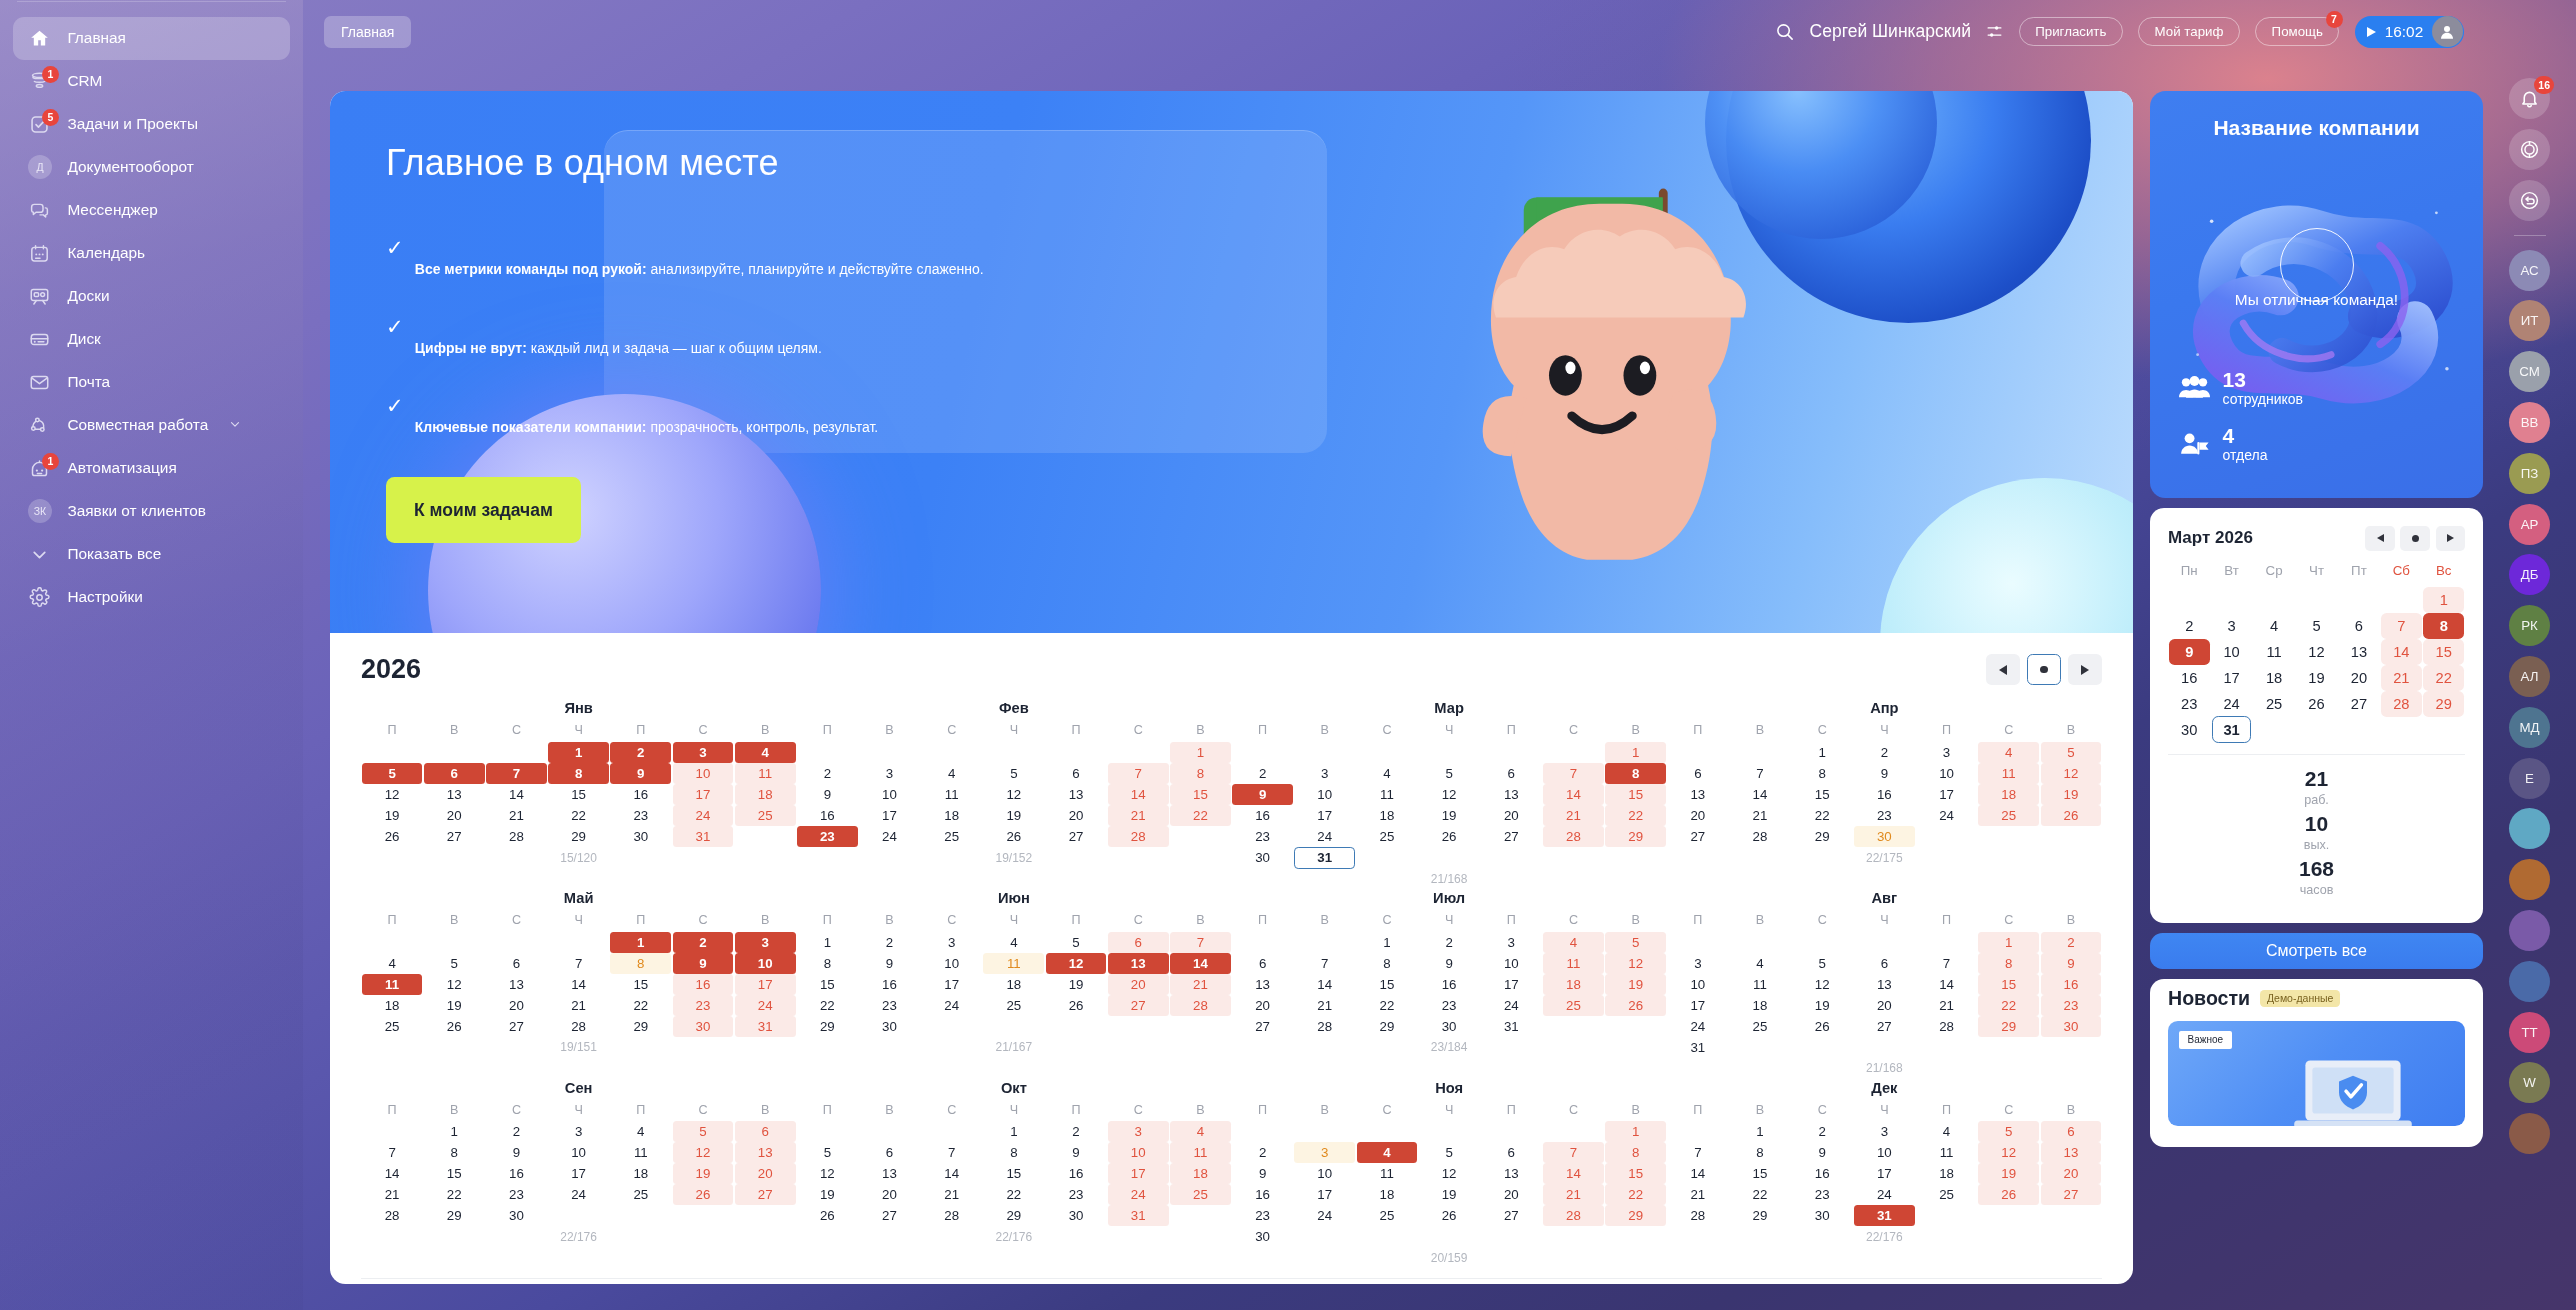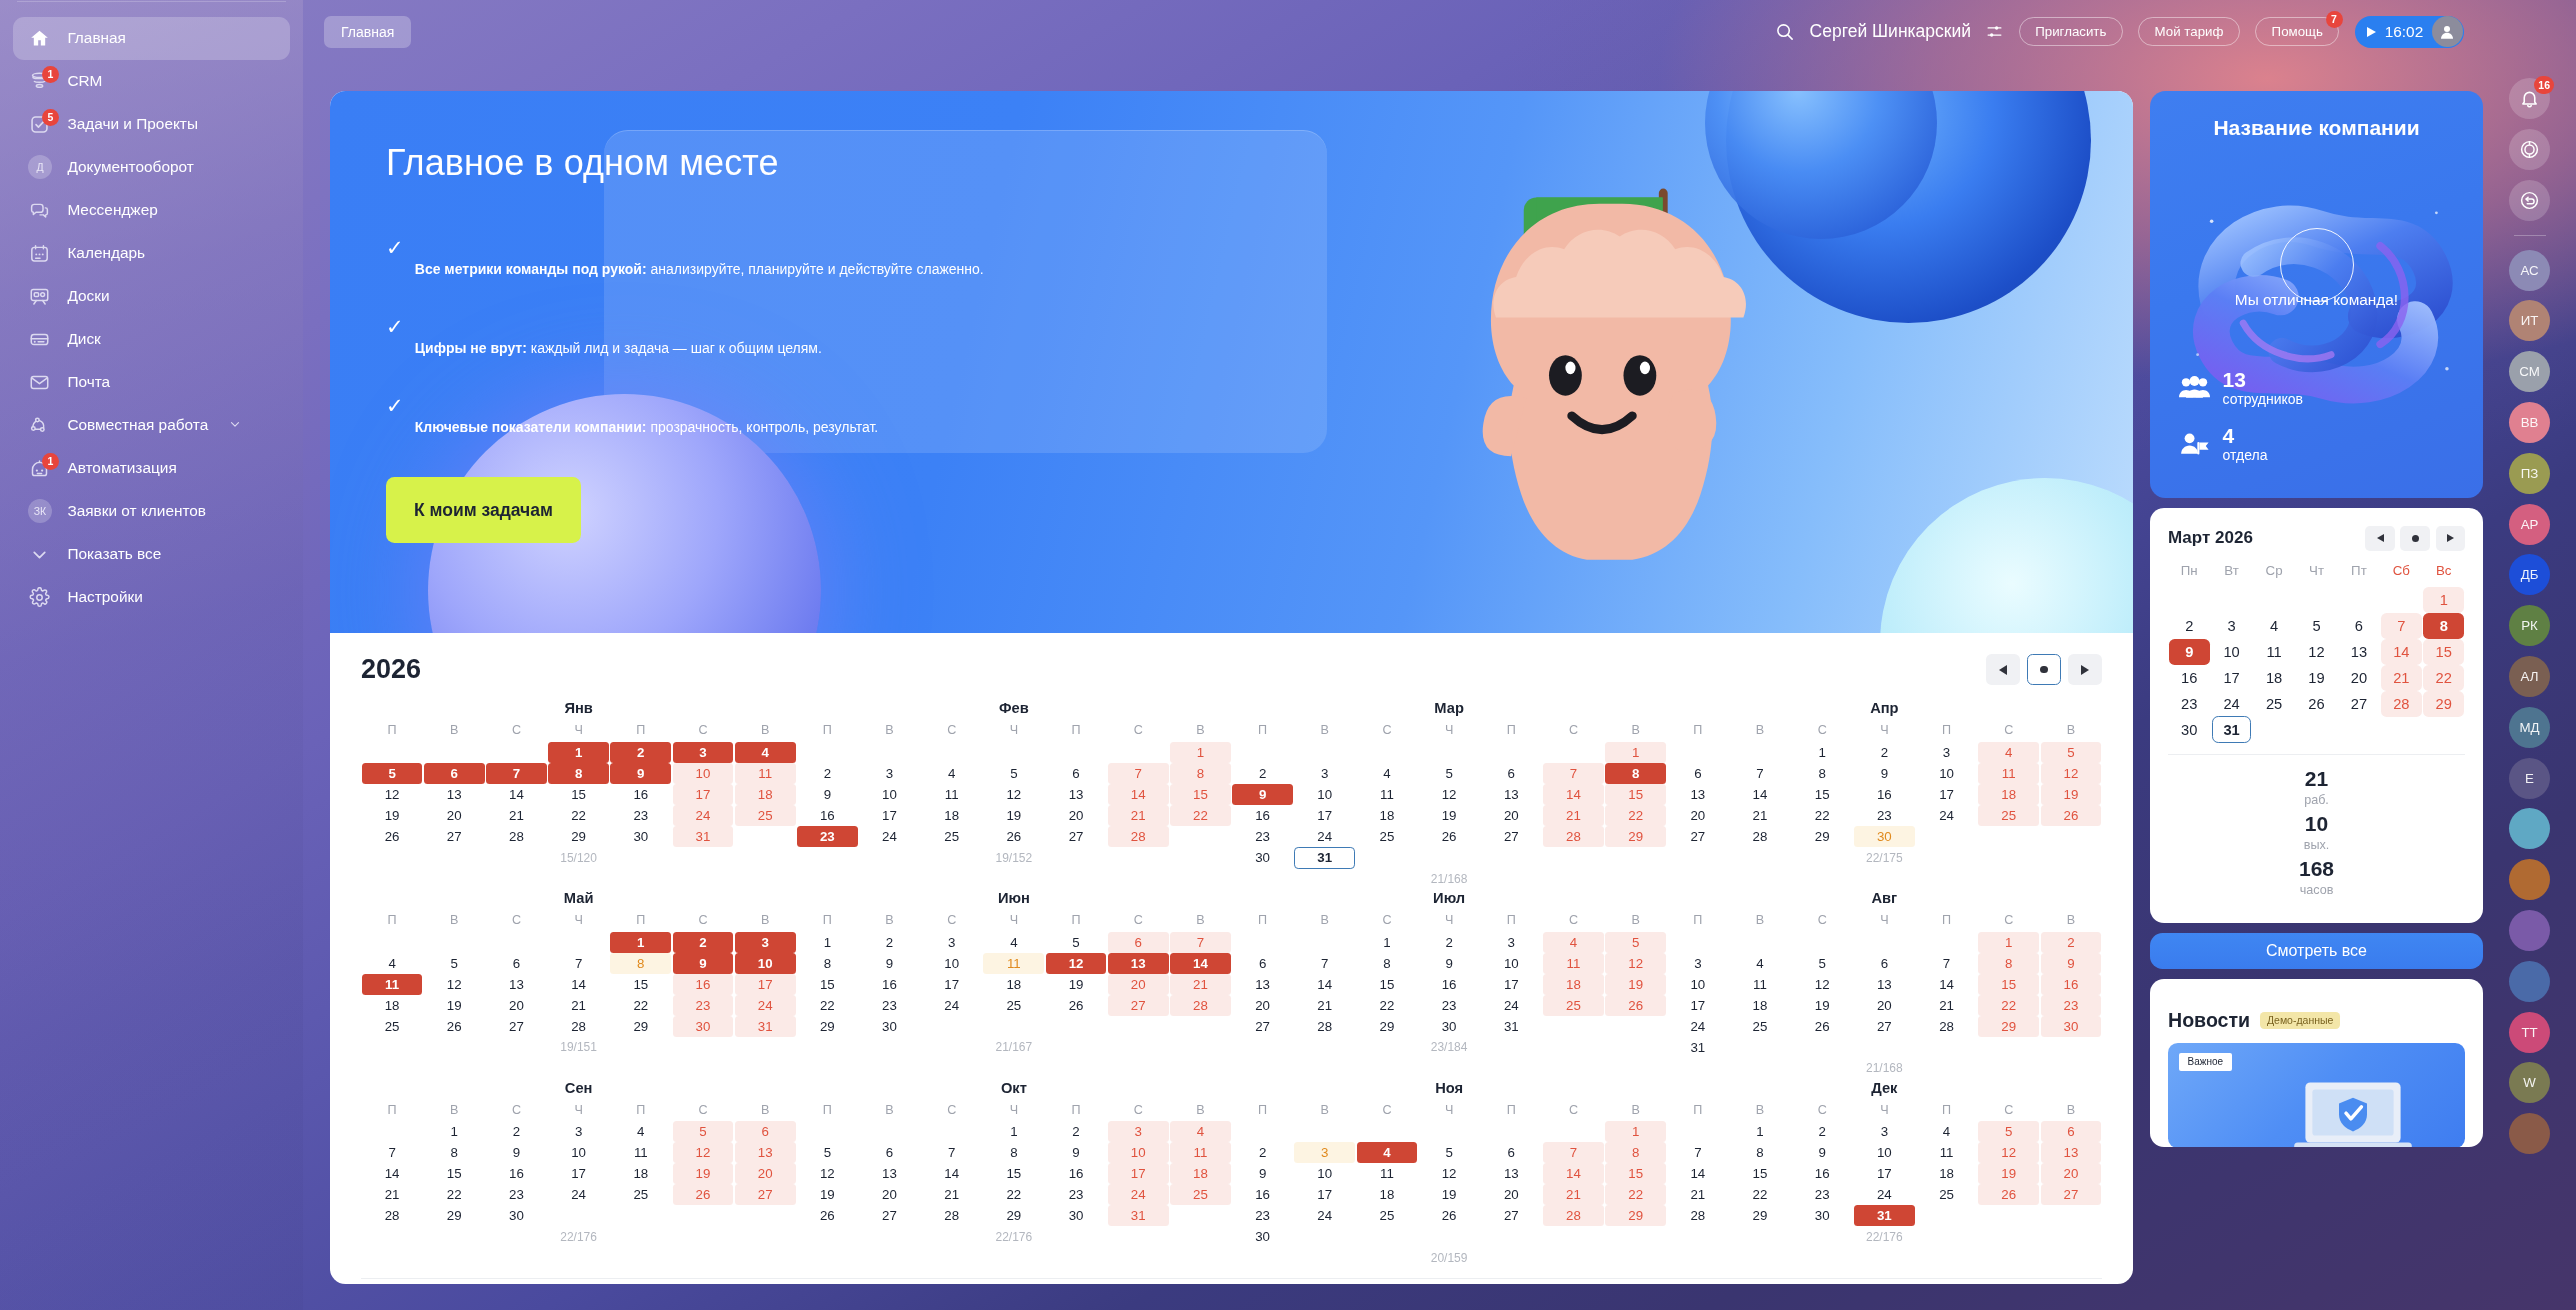--- a/index.html
+++ b/index.html
@@ -232,21 +232,21 @@
   .mini-stats { text-align:center; }
   .mini-stats .v{font-size:21px;font-weight:700;color:#1d2433;}
   .mini-stats .l{font-size:12.6px;color:#9fa3ad;margin:1.4px 0 5.6px 0;}
 
   .btn-all {
     margin-top: 9.8px; height: 36px; border-radius:12.6px;
     background: linear-gradient(180deg,#3f86f2 0%,#3a7cee 100%);
     color:#fff; font-size:16px; display:flex;align-items:center;justify-content:center;cursor:pointer;
   }
   .card-news {
-    margin-top: 9.8px; background:#fff; border-radius:14px; padding: 30px 18px 0 18px; height: 168px; overflow:hidden;
+    margin-top: 9.8px; background:#fff; border-radius:14px; padding: 8px 18px 0 18px; height: 168px; overflow:hidden;
   }
   .news-head { display:flex; align-items:center; gap:9.8px; }
   .news-title { font-size:19.6px; font-weight:700; color:#1d2433; }
   .news-demo { background:#f3e6a8; color:#7a6320; font-size:10.5px; padding:2.8px 7px; border-radius:4.2px; }
   .news-img {
     margin-top:11.2px; height:105px; border-radius:9.8px; position:relative; overflow:hidden;
     background: linear-gradient(135deg,#6fa8f8 0%,#4f8ef5 50%,#3f7df0 100%);
   }
   .news-tag { position:absolute; left:11.2px; top:9.8px; background:#fff; color:#1d2433;
     font-size:10px; padding:3.5px 8.4px; border-radius:2px; }
@@ -2060,21 +2060,21 @@
         <path d="M10.4 8.2 8.2 10.4l2.2 2.2"></path>
       </svg>
     </div>
     <div class="rail-sep"></div>
     <div class="rail-av" style="background: rgb(140, 138, 181);">АС</div>
     <div class="rail-av" style="background: rgb(176, 131, 116);">ИТ</div>
     <div class="rail-av" style="background: rgb(154, 160, 171);">СМ</div>
     <div class="rail-av" style="background: rgb(224, 128, 144);">ВВ</div>
     <div class="rail-av" style="background: rgb(154, 155, 82);">ПЗ</div>
     <div class="rail-av" style="background: rgb(212, 95, 128);">АР</div>
-    <div class="rail-av" style="background: #1d4ed8;">ДБ</div>
+    <div class="rail-av" style="background: #6d28d9;">ДБ</div>
     <div class="rail-av" style="background: rgb(95, 128, 68);">РК</div>
     <div class="rail-av" style="background: rgb(122, 95, 82);">АЛ</div>
     <div class="rail-av" style="background: rgb(78, 116, 144);">МД</div>
     <div class="rail-av" style="background: rgb(90, 85, 133);">Е</div>
     <div class="rail-av" style="background: rgb(95, 168, 196);"></div>
     <div class="rail-av" style="background: rgb(176, 106, 50);"></div>
     <div class="rail-av" style="background: rgb(122, 90, 168);"></div>
     <div class="rail-av" style="background: rgb(74, 106, 168);"></div>
     <div class="rail-av" style="background: rgb(204, 74, 120);">ТТ</div>
     <div class="rail-av" style="background: rgb(122, 122, 82);">W</div>

